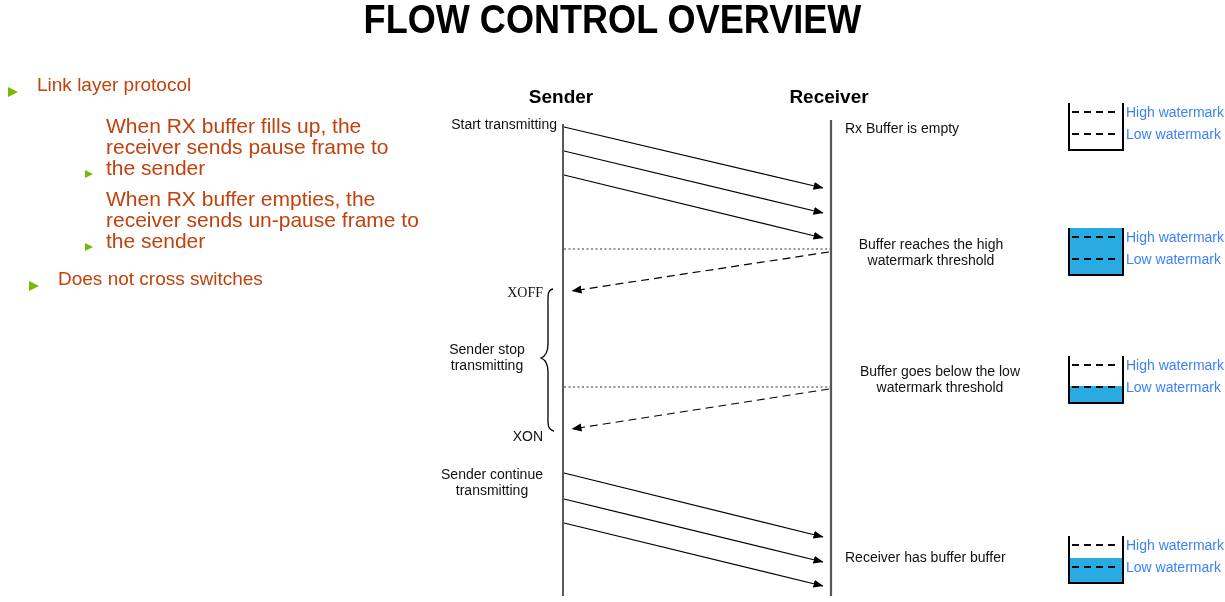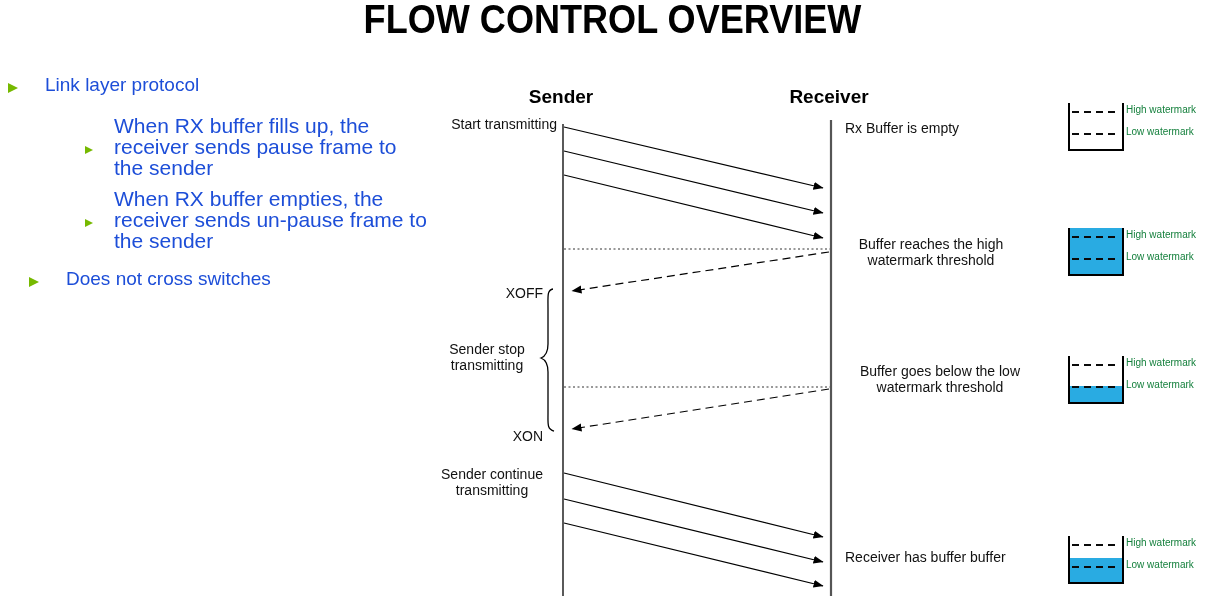--- a/index.html
+++ b/index.html
@@ -9,40 +9,40 @@
   }
 
   
   .title {
     position:absolute; top:-4px; left:0; right:0; margin:0;
     text-align:center; font-size:41px; font-weight:700; color:#000;
     transform:scaleX(.88); transform-origin:50% 0; letter-spacing:0;
   }
 
   
-  .b-row { position:absolute; display:flex; align-items:center; color:#1d4ed8;gap:8px; }
+  .b-row { position:absolute; display:flex; align-items:flex-end; color:#c2410c; }
   .tri { width:0; height:0; flex:none; }
   .tri-lg { border-left:10px solid #76B900; border-top:5px solid transparent; border-bottom:5px solid transparent; margin-top:6px; margin-right:19px; }
   .tri-sm { border-left:8px solid #76B900; border-top:4px solid transparent; border-bottom:4px solid transparent; margin-top:7px; margin-right:13px; }
   .b-lvl1 { font-size:19px; line-height:24px; }
   .b-lvl2 { font-size:21px; line-height:21px; white-space:pre-line; }
 
   
   .dlbl { position:absolute; color:#111; font-size:14px; line-height:16px; }
   .dlbl.hd { font-size:19px; font-weight:700; color:#000; text-align:center; line-height:22px; }
   .pre { white-space:pre-line; }
   .ctr { text-align:center; }
   .rgt { text-align:right; }
 
   .lbl-sender       { left:480px; top:86px;  width:162px; }
   .lbl-receiver     { left:748px; top:86px;  width:162px; }
   .lbl-start        { left:410px; top:116px; width:147px; }
   .lbl-rxempty      { left:845px; top:120px; }
   .lbl-buffhigh     { left:842px; top:236px; width:178px; }
-  .lbl-xoff         { left:483px; top:285px; width:60px; }
+  .lbl-xoff         { left:483px; top:285px; width:60px;font-family:Liberation Serif, serif; }
   .lbl-senderstop   { left:437px; top:341px; width:100px; }
   .lbl-bufflow      { left:838px; top:363px; width:204px; }
   .lbl-xon          { left:483px; top:428px; width:60px; }
   .lbl-sendercont   { left:428px; top:466px; width:128px; }
   .lbl-recvenough   { left:845px; top:549px; }
 
   .diagram-svg { position:absolute; left:0; top:0; pointer-events:none; }
 
   
   .wm { position:absolute; left:1068px; width:157px; height:46px; }
@@ -53,21 +53,21 @@
   .wm-fill { position:absolute; left:0; right:0; bottom:0; background:#29ABE2; }
   .wm-fill--full  { top:0; }
   .wm-fill--atlow { top:30px; }
   .wm-fill--above { top:22px; }
   .wm-dash {
     position:absolute; left:2px; right:2px; height:2px;
     background:repeating-linear-gradient(to right, #0a0a0a 0 7px, transparent 7px 12px);
   }
   .wm-dash-high { top:8px; }
   .wm-dash-low  { top:30px; }
-  .wm-label { position:absolute; left:58px; font-size:10px; color:#15803d; white-space:nowrap; }
+  .wm-label { position:absolute; left:58px; font-size:14px; color:#3b82f6; white-space:nowrap; }
   .wm-label-high { top:1px; }
   .wm-label-low  { top:23px; }
 
   .wm1 { top:103px; } .wm2 { top:228px; } .wm3 { top:356px; } .wm4 { top:536px; }
 </style>
 </head>
 <body>
 
 <div class="slide">
 

